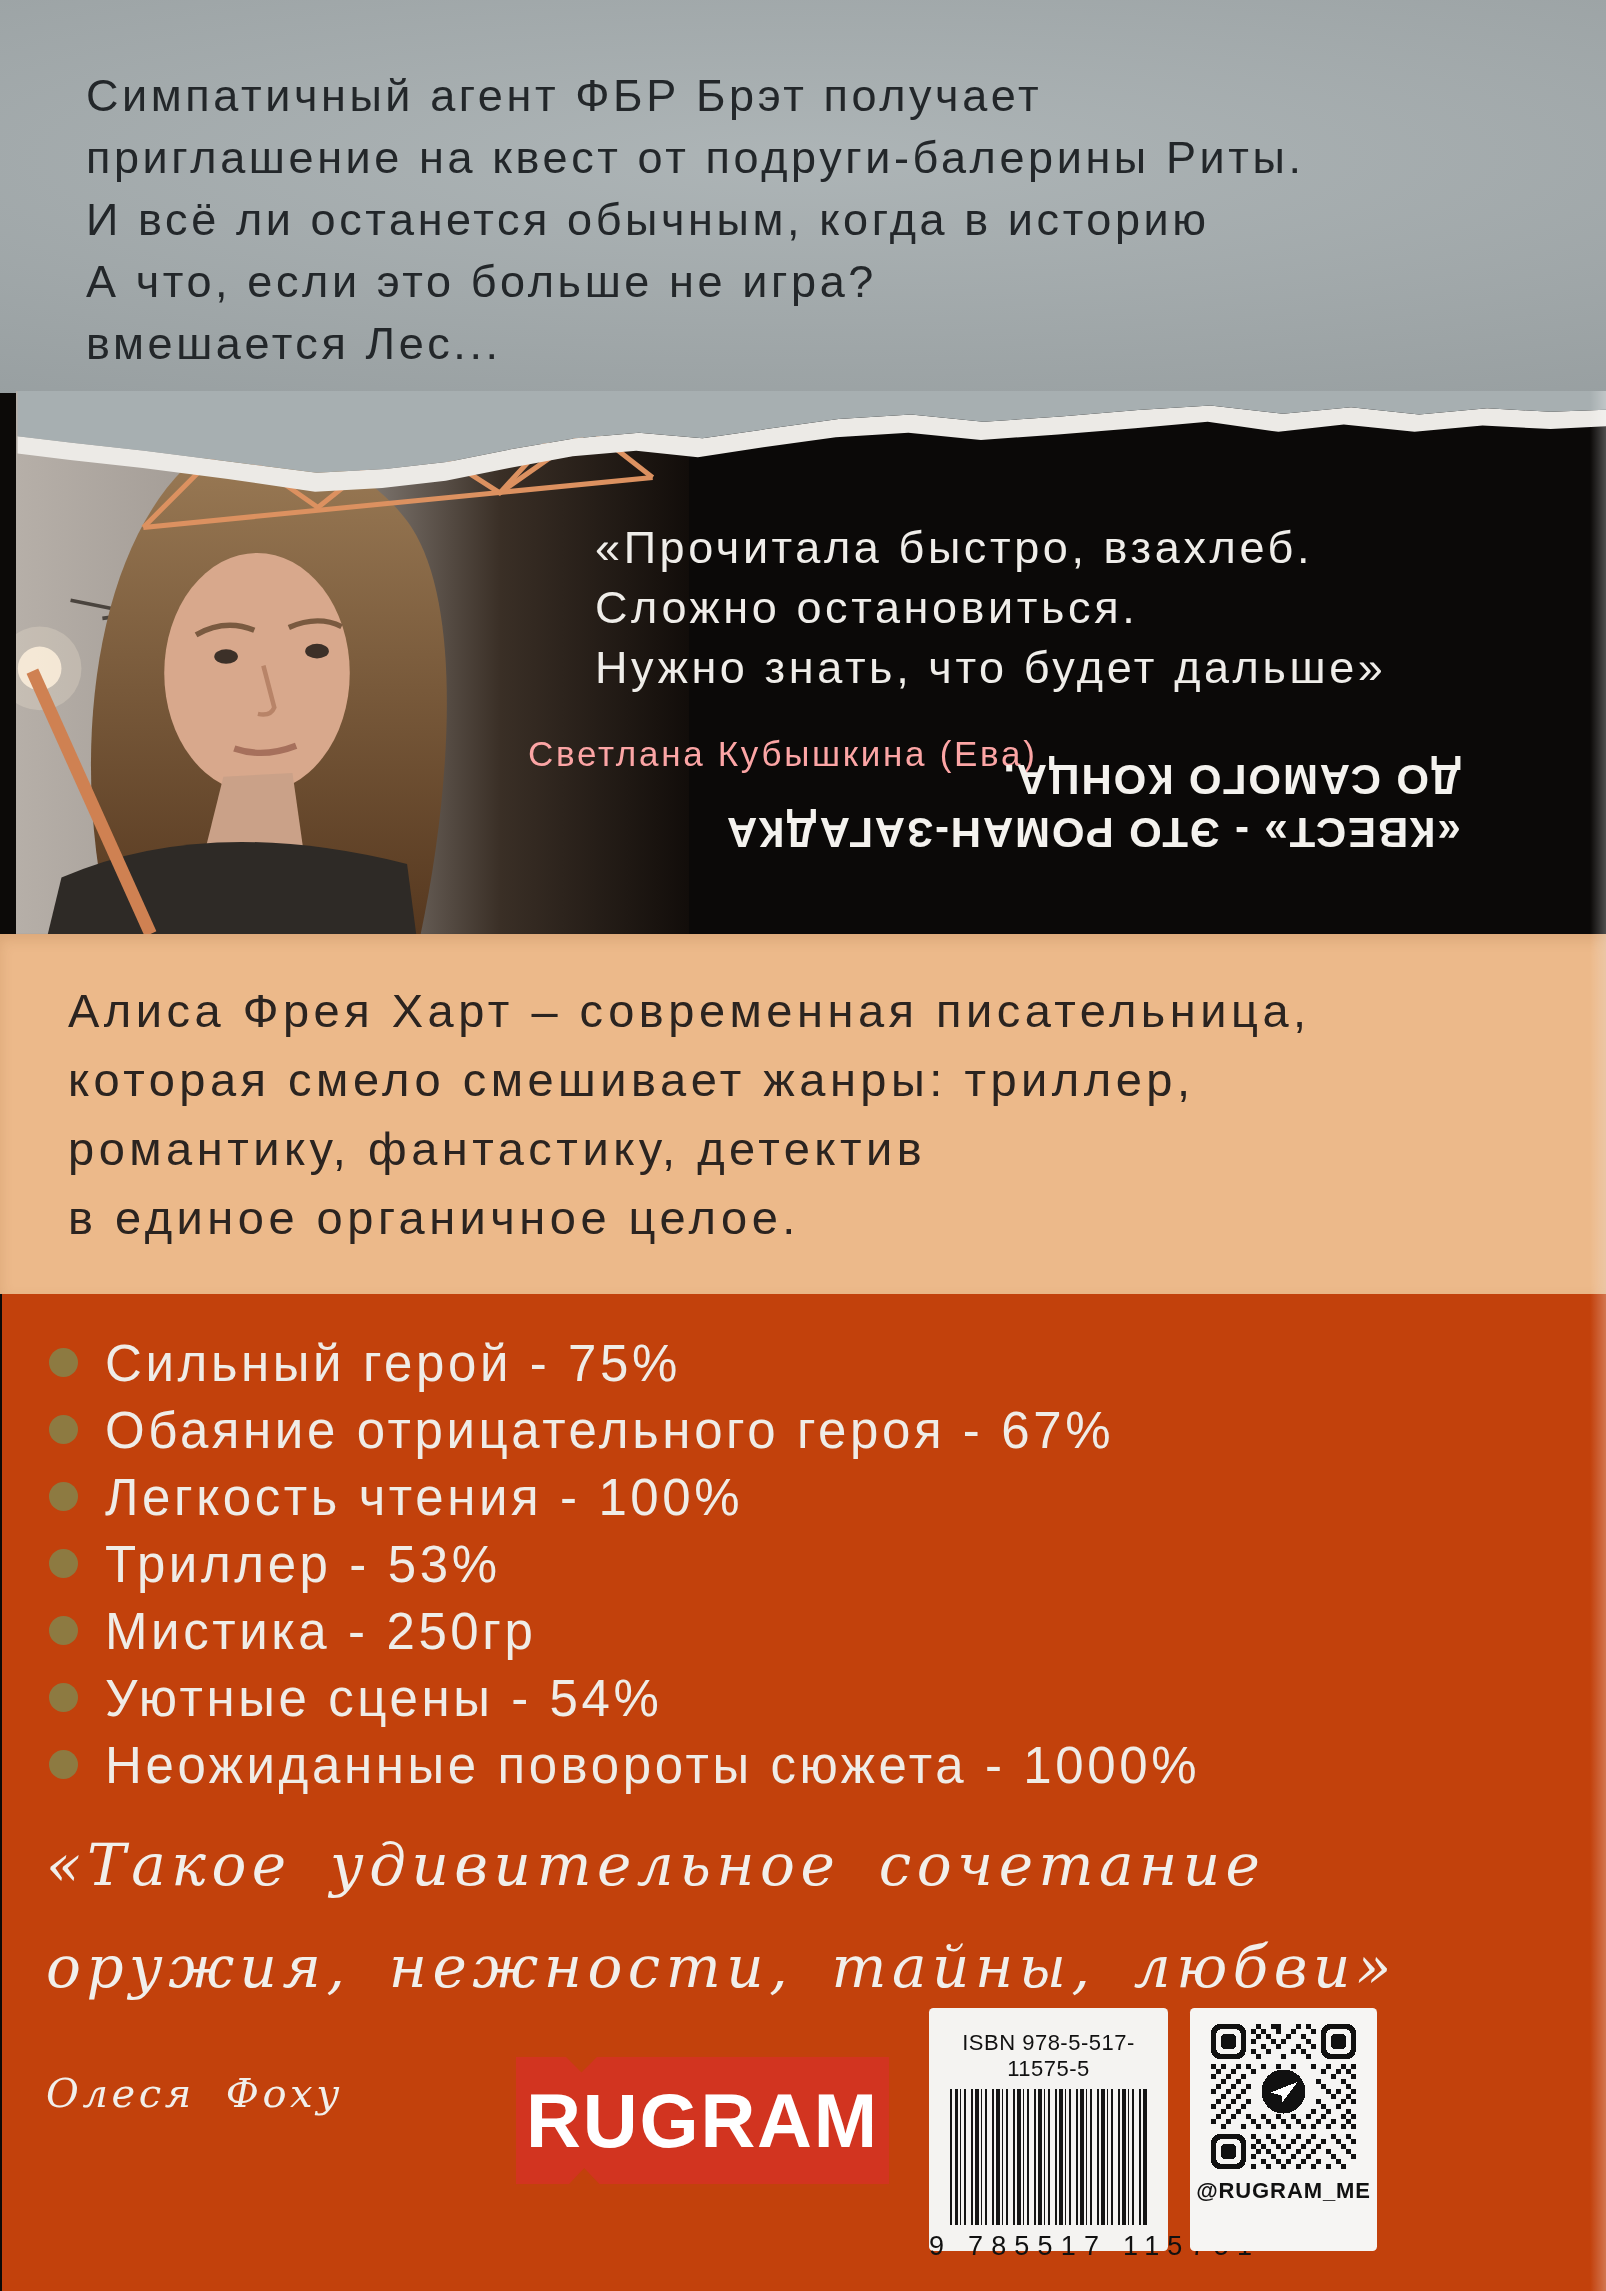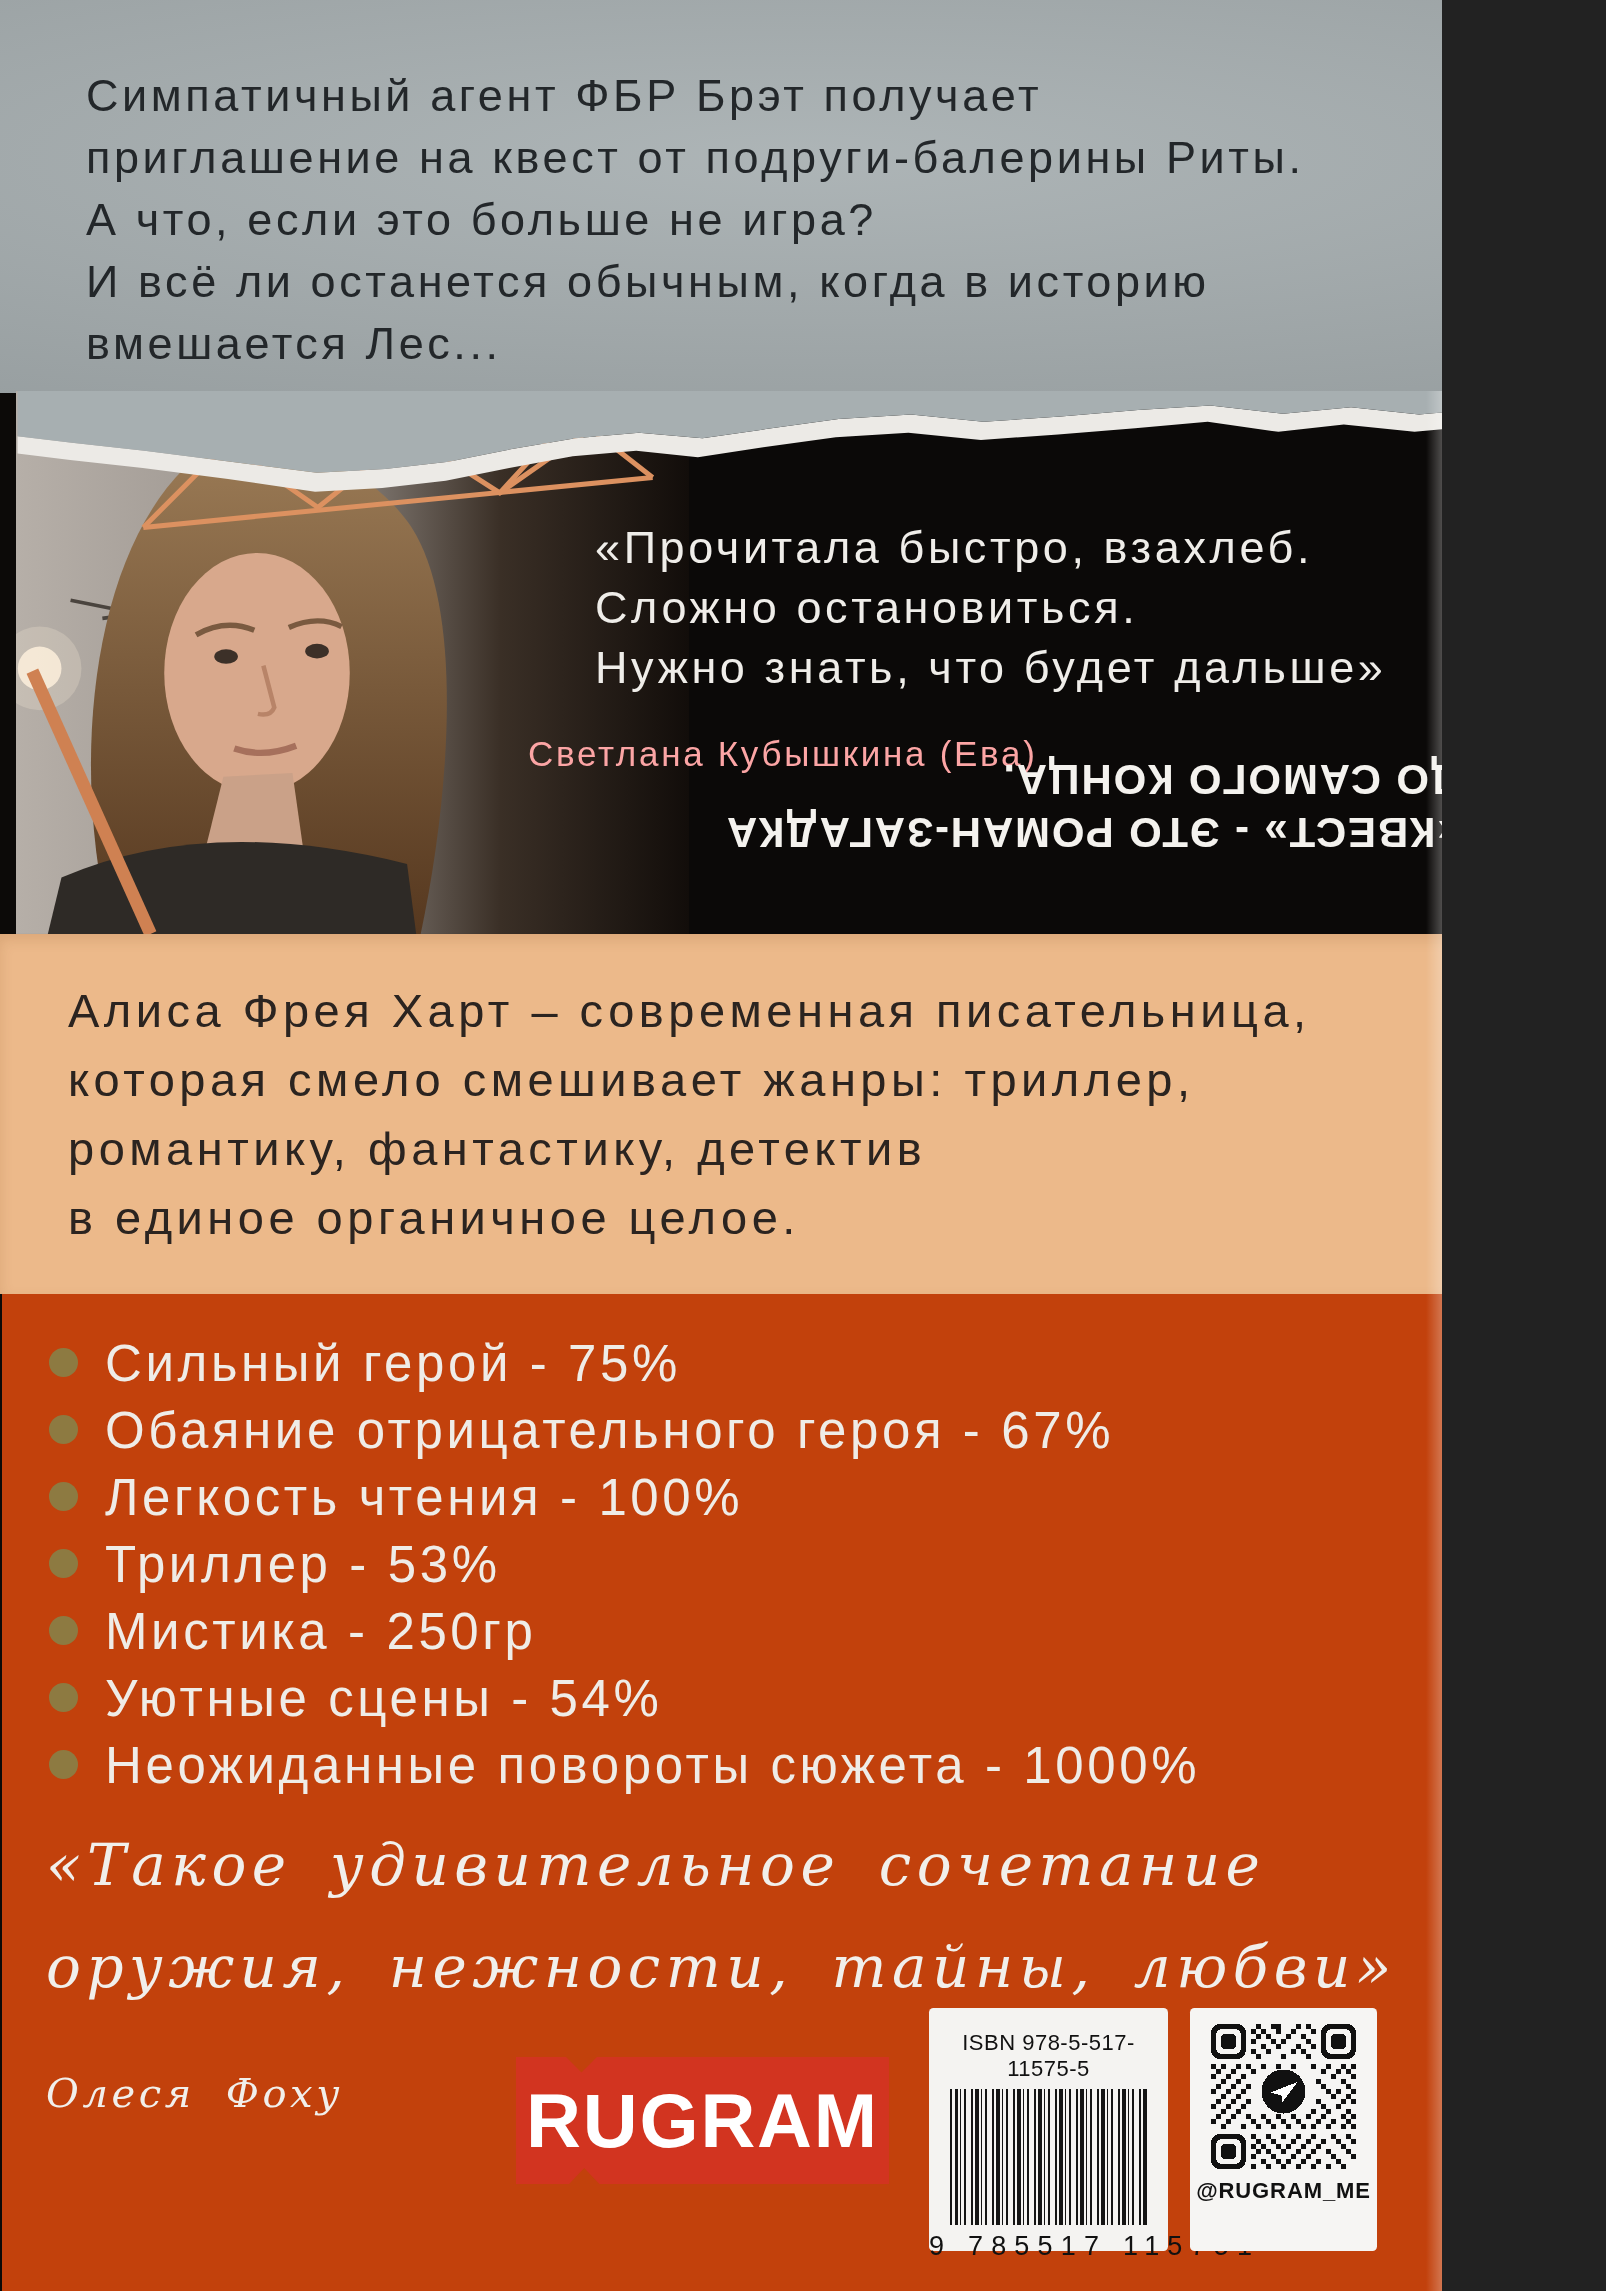--- a/index.html
+++ b/index.html
@@ -1,16 +1,16 @@
 <!DOCTYPE html>
 <html style="font-size:14.5px"><head>
 <meta charset="utf-8">
 <style>
   html,body{margin:0;padding:0;background:#222;}
-  .page{position:relative;width:1442px;height:2292px;overflow:hidden;
+  .page{position:relative;width:1606px;height:2292px;overflow:hidden;
         background:#0c0a08;font-family:"Liberation Sans",sans-serif;}
 
   
   .top{position:absolute;left:0;top:0;width:1606px;height:393px;background:#a7afb1;}
   .top-vignette{position:absolute;inset:0;
         background:radial-gradient(120% 90% at 50% 40%,rgba(255,255,255,.07),rgba(0,0,0,.12));}
   .synopsis{position:absolute;left:86px;top:65px;color:#23272a;
         font-size:45px;line-height:62px;letter-spacing:3.6px;font-weight:400;}
 
   
@@ -67,22 +67,22 @@
 </head>
 <body>
 
 <div class="page">
 
   <section class="top">
     <div class="top-vignette"></div>
     <div class="synopsis">
       <div>Симпатичный агент ФБР Брэт получает</div>
       <div>приглашение на квест от подруги-балерины Риты.</div>
+      <div>И всё ли останется обычным, когда в историю</div>
       <div>А что, если это больше не игра?</div>
-      <div>И всё ли останется обычным, когда в историю</div>
       <div>вмешается Лес...</div>
     </div>
   </section>
 
   <section class="middle">
 
     <svg class="photo" width="673" height="543" viewBox="0 0 740 597">
       <defs>
         <linearGradient id="wall" x1="0" y1="0" x2="1" y2="0">
           <stop offset="0" stop-color="#b6afa8"></stop>

